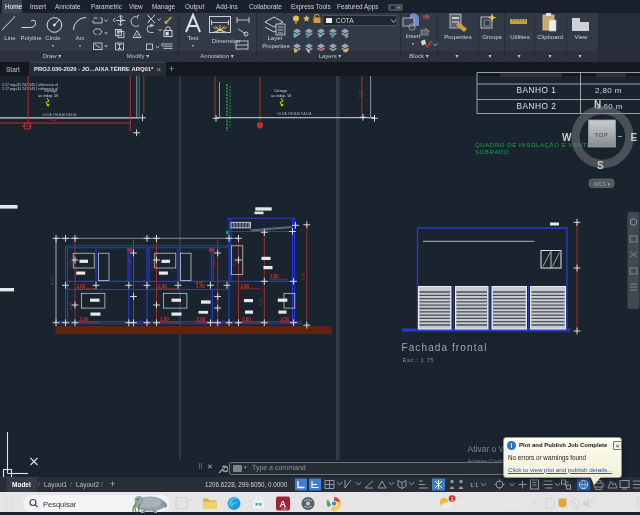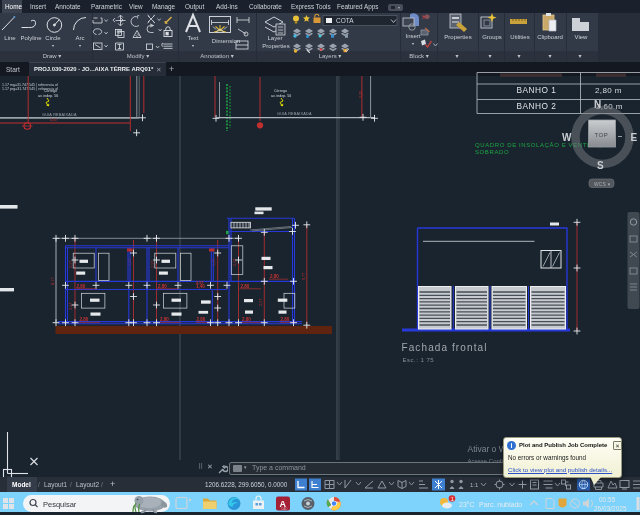--- a/index.html
+++ b/index.html
@@ -611,21 +611,21 @@
       <g stroke="#9099a3" fill="none" stroke-width="1" transform="translate(8,0)">
         <path d="M586 6 h9 v4 h-9 z m2 0 v-2.5 h5 v2.5 m-5.5 4 v2.5 h6 v-2.5" stroke-width="0.9"></path>
         <path d="M600 11 l3 -7 2 4 2 -2 2 5 z" stroke-width="0.9"></path>
         <rect x="612" y="3.5" width="9" height="7"></rect>
           <path d="M614 12 h5"></path>
         <path d="M625 4 h8 m-8 3.5 h8 m-8 3.5 h8" stroke-width="0.9"></path>
       </g>
     </svg>
   </div>
 
-  <div class="abs" style="left:0;top:492px;width:640px;height:20px;background:#7dd3fc;" id="taskbar">
+  <div class="abs" style="left:0;top:492px;width:640px;height:20px;background:#e5e5e5;" id="taskbar">
     <svg class="abs" style="left:0;top:0;" width="640" height="23" viewBox="0 0 640 23" font-family="Liberation Sans">
 
       <g fill="#dfe3e8">
         <rect x="3" y="6" width="5" height="5"></rect>
           <rect x="9" y="6" width="5" height="5"></rect>
         <rect x="3" y="12" width="5" height="5"></rect>
           <rect x="9" y="12" width="5" height="5"></rect>
       </g>
 
       <rect x="23" y="3" width="147" height="17" rx="8.5" fill="#f3f4f6"></rect>

